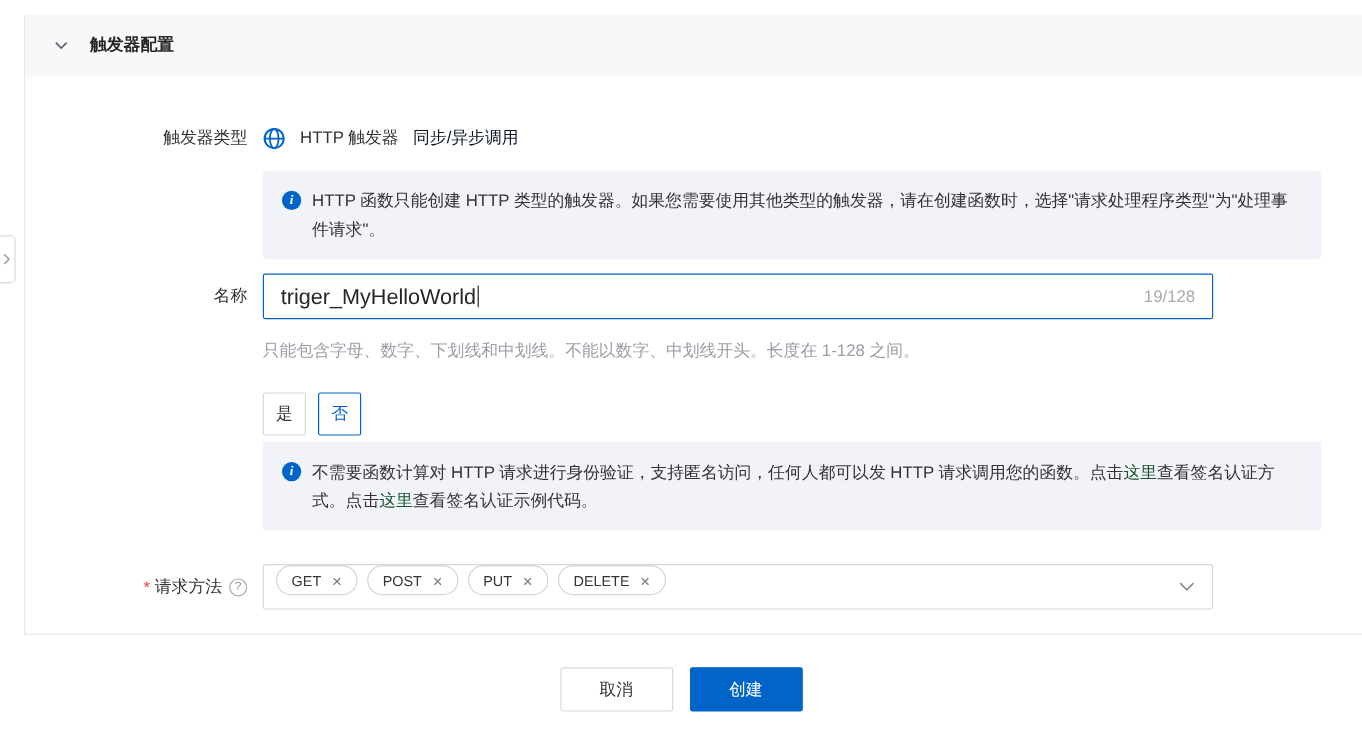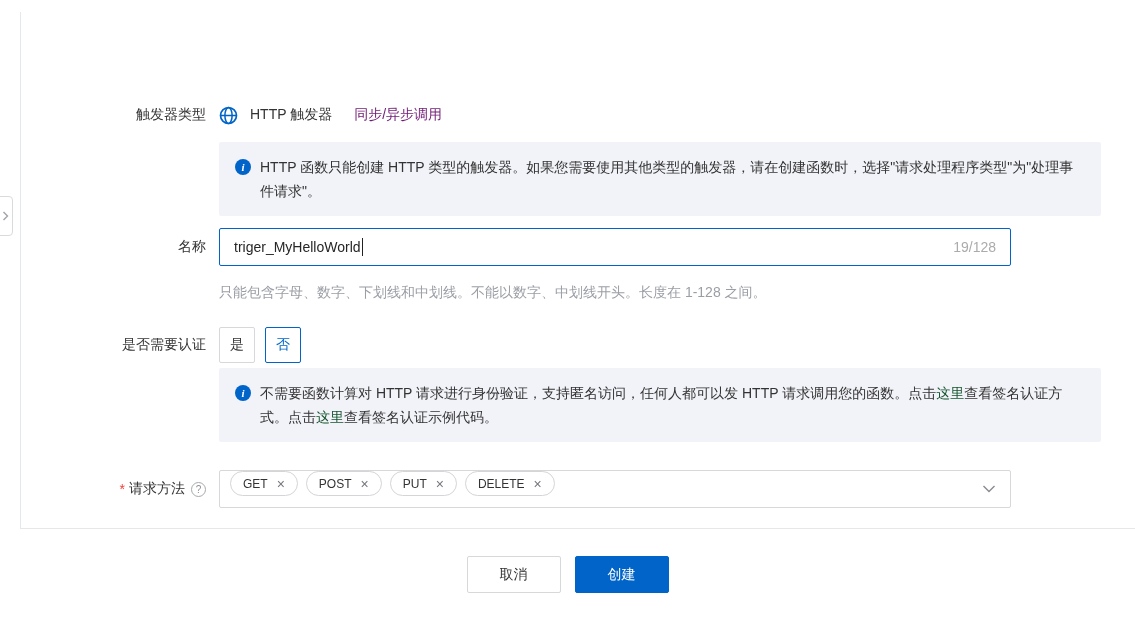--- a/index.html
+++ b/index.html
@@ -81,21 +81,21 @@
     position: absolute;
     top: 92px;
     height: 22px;
     display: flex;
     align-items: center;
     gap: 12px;
     justify-content: flex-end;
   }
   .globe-wrap { display: flex; align-items: center; }
   .trigger-name { color: #333; font-size: 14px; }
-  .trigger-mode { color: #701a75; font-size: 14px; margin-left: 10px; }
+  .trigger-mode { color: #0f172a; font-size: 14px; margin-left: 0; }
 
   
   .notice {
     position: absolute;
     width: 882px;
     background: #f2f3f8;
     border-radius: 2px;
     padding: 13px 20px 13px 16px;
     display: flex;
     gap: 9px;
@@ -135,21 +135,21 @@
     width: 792px;
     height: 38px;
     border: 1px solid #0064c8;
     border-radius: 2px;
     background: #fff;
     display: flex;
     align-items: center;
     padding: 0 14px;
     cursor: text;
   }
-  .name-input .value-text { font-size: 14px; color: #262626; }
+  .name-input .value-text { font-size: 18px; color: #262626; }
   .caret {
     width: 1px; height: 18px;
     background: #222;
     margin-left: 1px;
   }
   .char-counter {
     margin-left: auto;
     color: #ababab;
     font-size: 14px;
   }
@@ -277,20 +277,28 @@
   <div class="expander-tab">
     <span>
       <svg width="9" height="12" viewBox="0 0 9 12">
           <path d="M2.5 2 L6.5 6 L2.5 10" fill="none" stroke="#a0a3a8" stroke-width="1.4"></path>
         </svg>
     </span>
   </div>
 
   <div class="panel">
 
+    <div class="panel-header">
+      <span class="collapse-caret">
+        <svg width="12" height="8" viewBox="0 0 12 8">
+            <path d="M1.5 1.5 L6 6 L10.5 1.5" fill="none" stroke="#5f6368" stroke-width="1.4"></path>
+          </svg>
+      </span>
+      <span class="panel-title">触发器配置</span>
+    </div>
 
     <div class="form-label row-trigger-label">触发器类型</div>
     <div class="trigger-value ctl-left">
       <span class="globe-wrap">
         <svg width="19" height="19" viewBox="0 0 20 20">
           <circle cx="10" cy="10" r="8.4" fill="none" stroke="#0064c8" stroke-width="1.8"></circle>
           <ellipse cx="10" cy="10" rx="3.8" ry="8.4" fill="none" stroke="#0064c8" stroke-width="1.6"></ellipse>
           <line x1="1.6" y1="10" x2="18.4" y2="10" stroke="#0064c8" stroke-width="1.6"></line>
         </svg>
       </span>
@@ -304,21 +312,20 @@
     </div>
 
     <div class="form-label row-name-label">名称</div>
     <div class="name-input ctl-left">
       <span class="value-text">triger_MyHelloWorld</span>
       <span class="caret"></span>
       <span class="char-counter">19/128</span>
     </div>
     <div class="field-helper ctl-left">只能包含字母、数字、下划线和中划线。不能以数字、中划线开头。长度在 1-128 之间。</div>
 
-    <div class="form-label row-auth-label">是否需要认证</div>
     <div class="auth-group ctl-left">
       <div class="auth-btn">是</div>
       <div class="auth-btn selected">否</div>
     </div>
 
     <div class="notice notice-2 ctl-left">
       <span class="info-badge">i</span>
       <span>
         <span>不需要函数计算对 HTTP 请求进行身份验证，支持匿名访问，任何人都可以发 HTTP 请求调用您的函数。点击</span><span class="inline-link">这里</span><span>查看签名认证方式。点击</span><span class="inline-link">这里</span><span>查看签名认证示例代码。</span>
       </span>

